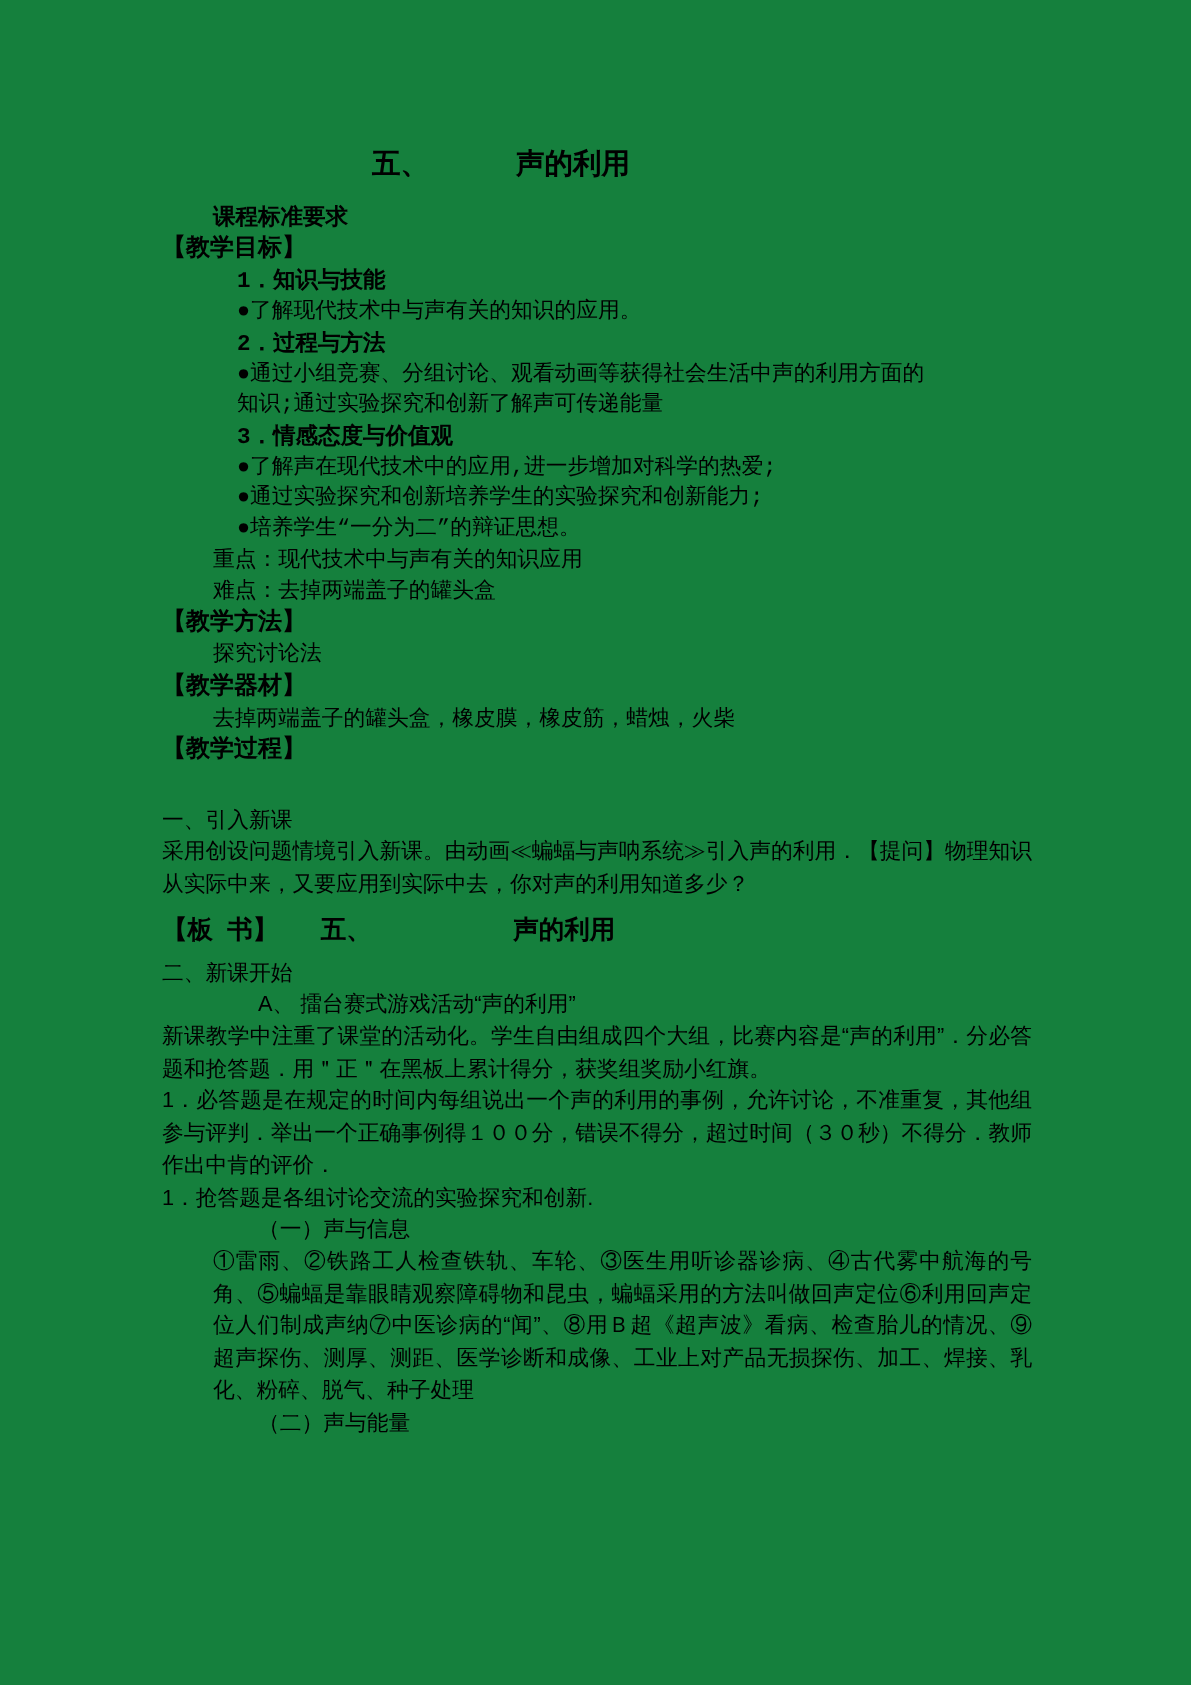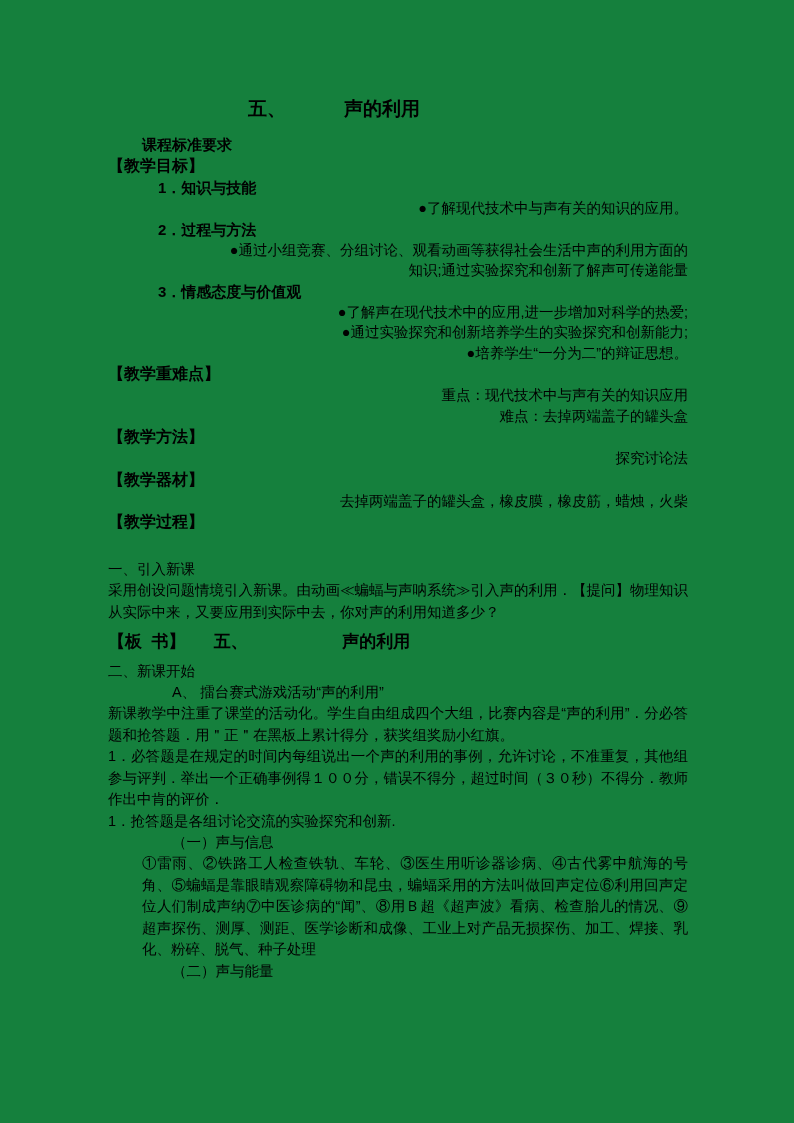--- a/index.html
+++ b/index.html
@@ -28,29 +28,28 @@
   .title {
     font-size: 19px;
     font-weight: bold;
     text-align: left;
     padding-left: 140px;
     letter-spacing: 0px;
     margin-bottom: 12px;
     white-space: pre;
   }
   .ind1 { padding-left: 34px; }
-  .ind2 { padding-left: 50px; }
+  .ind2 { padding-left: 50px; font-family: Liberation Mono, monospace; }
   .ind3 { padding-left: 64px; }
   .b15 { font-size: 15px; font-weight: bold; line-height: 21px; }
   .b16 { font-size: 16px; font-weight: bold; line-height: 22px; }
   .plain14 {
     font-size: 14.5px;
     line-height: 20.5px;
     white-space: pre-wrap;
-    text-align: right;
   }
   .body-block {
     font-size: 14.5px;
     line-height: 21.5px;
     text-align: justify;
     white-space: pre-wrap;
   }
   .gap-lg { height: 26px; }
   .gap-sm { height: 6px; }
   .board {
@@ -78,21 +77,20 @@
     <div class="b15 ind2">1．知识与技能</div>
     <div class="plain14 ind2">●了解现代技术中与声有关的知识的应用。</div>
     <div class="b15 ind2">2．过程与方法</div>
     <div class="plain14 ind2">●通过小组竞赛、分组讨论、观看动画等获得社会生活中声的利用方面的</div>
     <div class="plain14 ind2">知识;通过实验探究和创新了解声可传递能量</div>
     <div class="b15 ind2">3．情感态度与价值观</div>
     <div class="plain14 ind2">●了解声在现代技术中的应用,进一步增加对科学的热爱;</div>
     <div class="plain14 ind2">●通过实验探究和创新培养学生的实验探究和创新能力;</div>
     <div class="plain14 ind2">●培养学生“一分为二”的辩证思想。</div>
 
-    <div class="b16">【教学重难点】</div>
     <div class="plain14 ind1">重点：现代技术中与声有关的知识应用</div>
     <div class="plain14 ind1">难点：去掉两端盖子的罐头盒</div>
 
     <div class="b16">【教学方法】</div>
     <div class="plain14 ind1">探究讨论法</div>
 
     <div class="b16">【教学器材】</div>
     <div class="plain14 ind1">去掉两端盖子的罐头盒，橡皮膜，橡皮筋，蜡烛，火柴</div>
 
     <div class="b16">【教学过程】</div>

